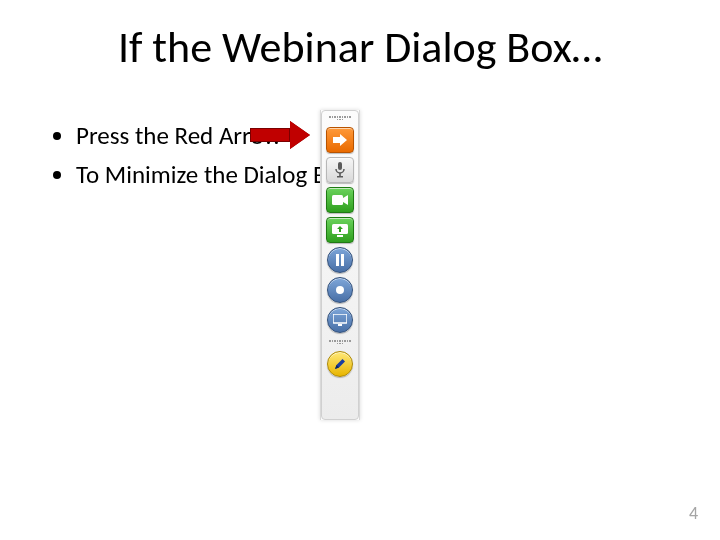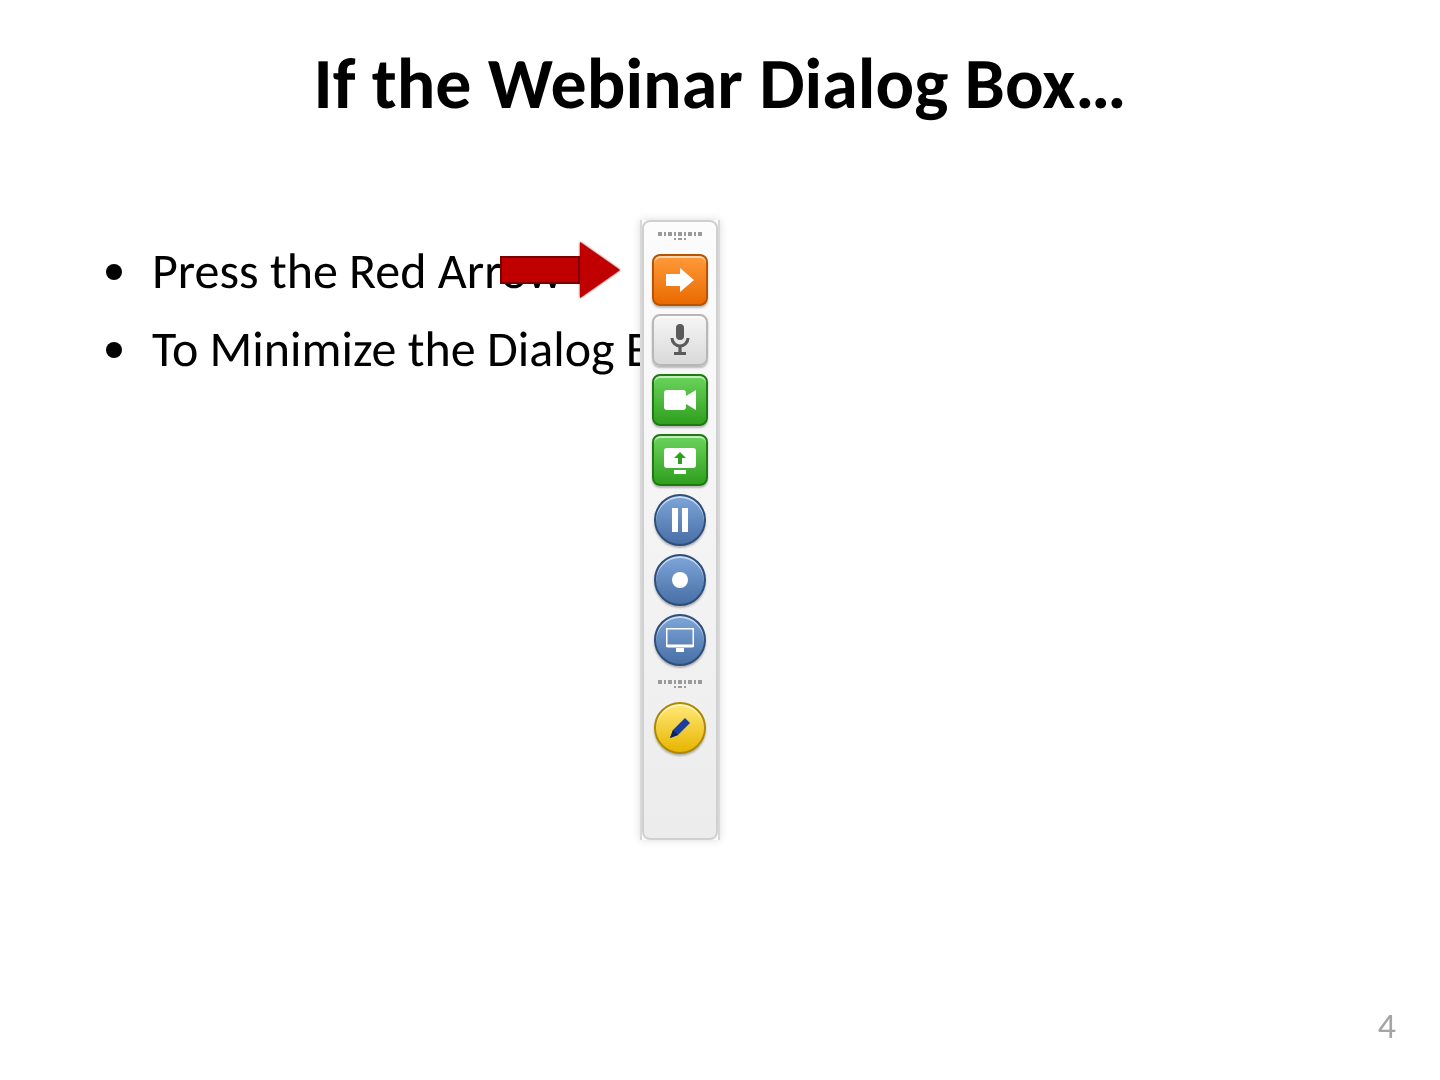--- a/index.html
+++ b/index.html
@@ -1,18 +1,18 @@
 <!DOCTYPE html>
 <html><head>
 <meta charset="utf-8">
 <style>
   * { box-sizing: border-box; margin: 0; padding: 0; }
   html, body { width: 720px; height: 540px; background: #fff; font-family: Calibri, "Segoe UI", Arial, sans-serif; color: #000; overflow: hidden; }
   .slide { position: relative; width: 720px; height: 540px; }
-  .title { position: absolute; top: 20px; left: 0; right: 0; text-align: center; font-size: 36px; font-weight: 700; }
+  .title { position: absolute; top: 20px; left: 0; right: 0; text-align: center; font-size: 44px; font-weight: 400; }
   .bullets { position: absolute; top: 120px; left: 54px; font-size: 25px; line-height: 1.25; }
   .bullets li { list-style: disc; margin-left: 22px; margin-bottom: 8px; }
   .pointer { position: absolute; top: 121px; left: 250px; width: 60px; height: 28px; }
   .pointer .shaft { position: absolute; left: 0; top: 7px; width: 40px; height: 14px; background: #c00000; border: 1px solid #7a0000; }
   .pointer .head  { position: absolute; left: 40px; top: 0; width: 0; height: 0; border-top: 14px solid transparent; border-bottom: 14px solid transparent; border-left: 20px solid #c00000; filter: drop-shadow(0 0 0.5px #7a0000); }
 
   .panel-wrap { position: absolute; top: 110px; left: 320px; width: 40px; height: 310px; border-left: 1px solid #d9d9d9; border-right: 1px solid #d9d9d9; box-shadow: 0 0 4px rgba(0,0,0,.15); background: #fdfdfd; }
   .panel { width: 100%; height: 100%; background: linear-gradient(#fcfcfc,#ececec); border: 1px solid #d0d0d0; border-radius: 4px; display: flex; flex-direction: column; align-items: center; padding: 4px 3px 6px; gap: 4px; }
   .grip { width: 22px; height: 6px; display: flex; flex-wrap: wrap; gap: 1px; justify-content: center; align-content: center; margin: 0 0 2px; }
   .grip .dot { width: 1.5px; height: 1.5px; background: #9a9a9a; }

